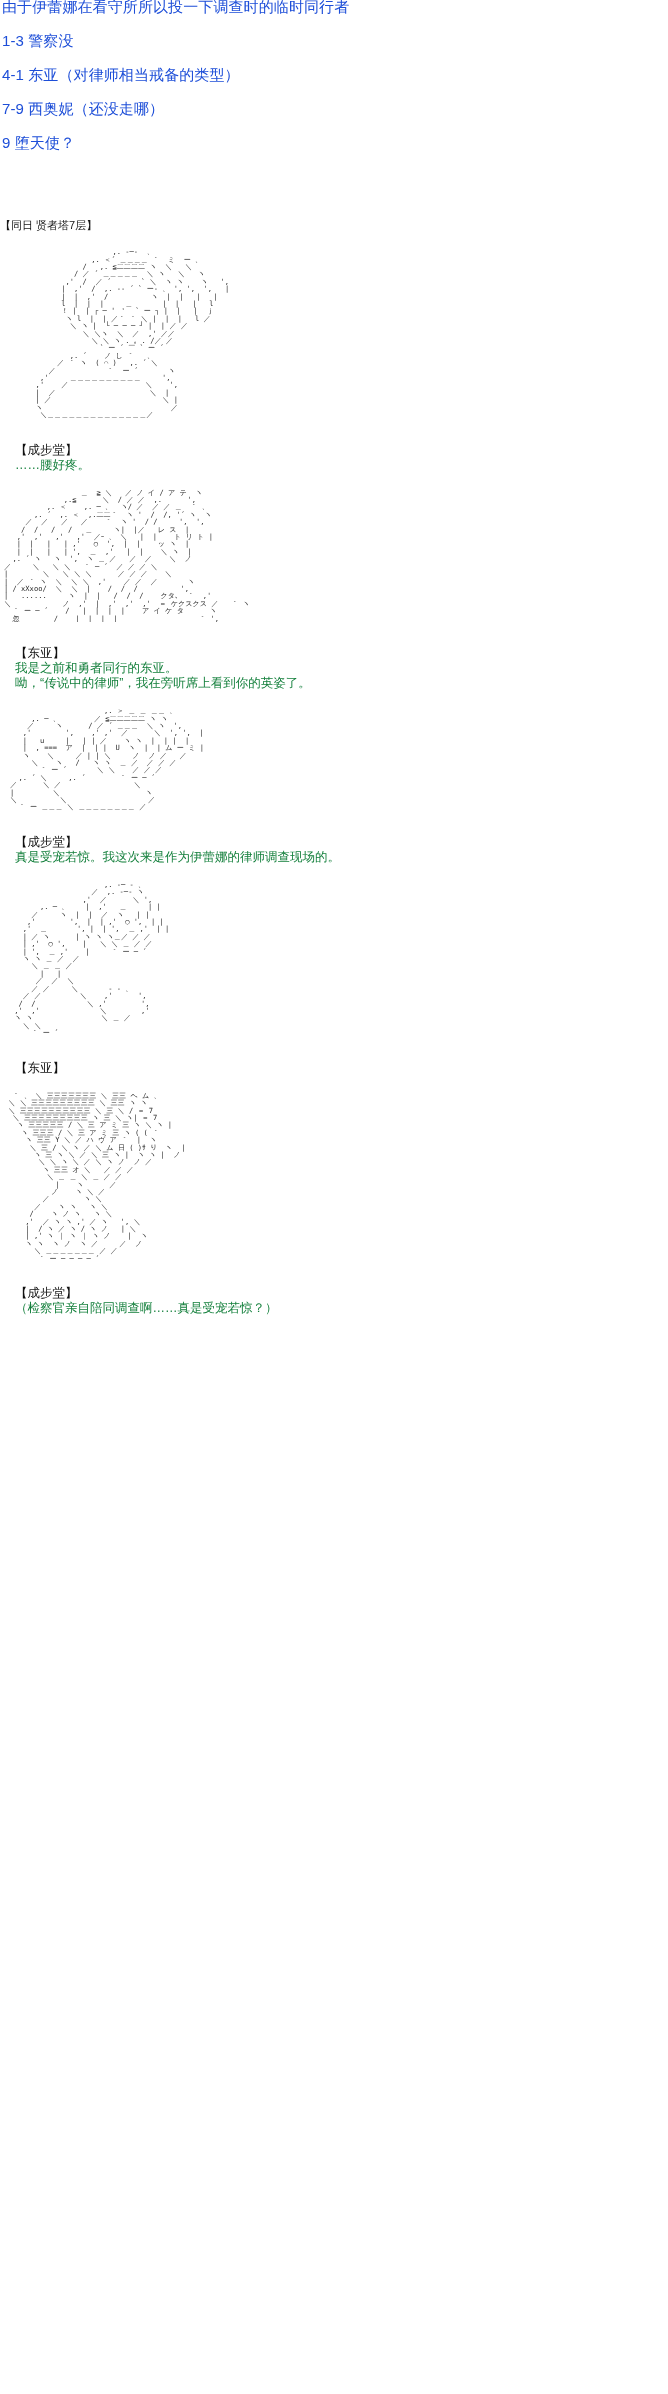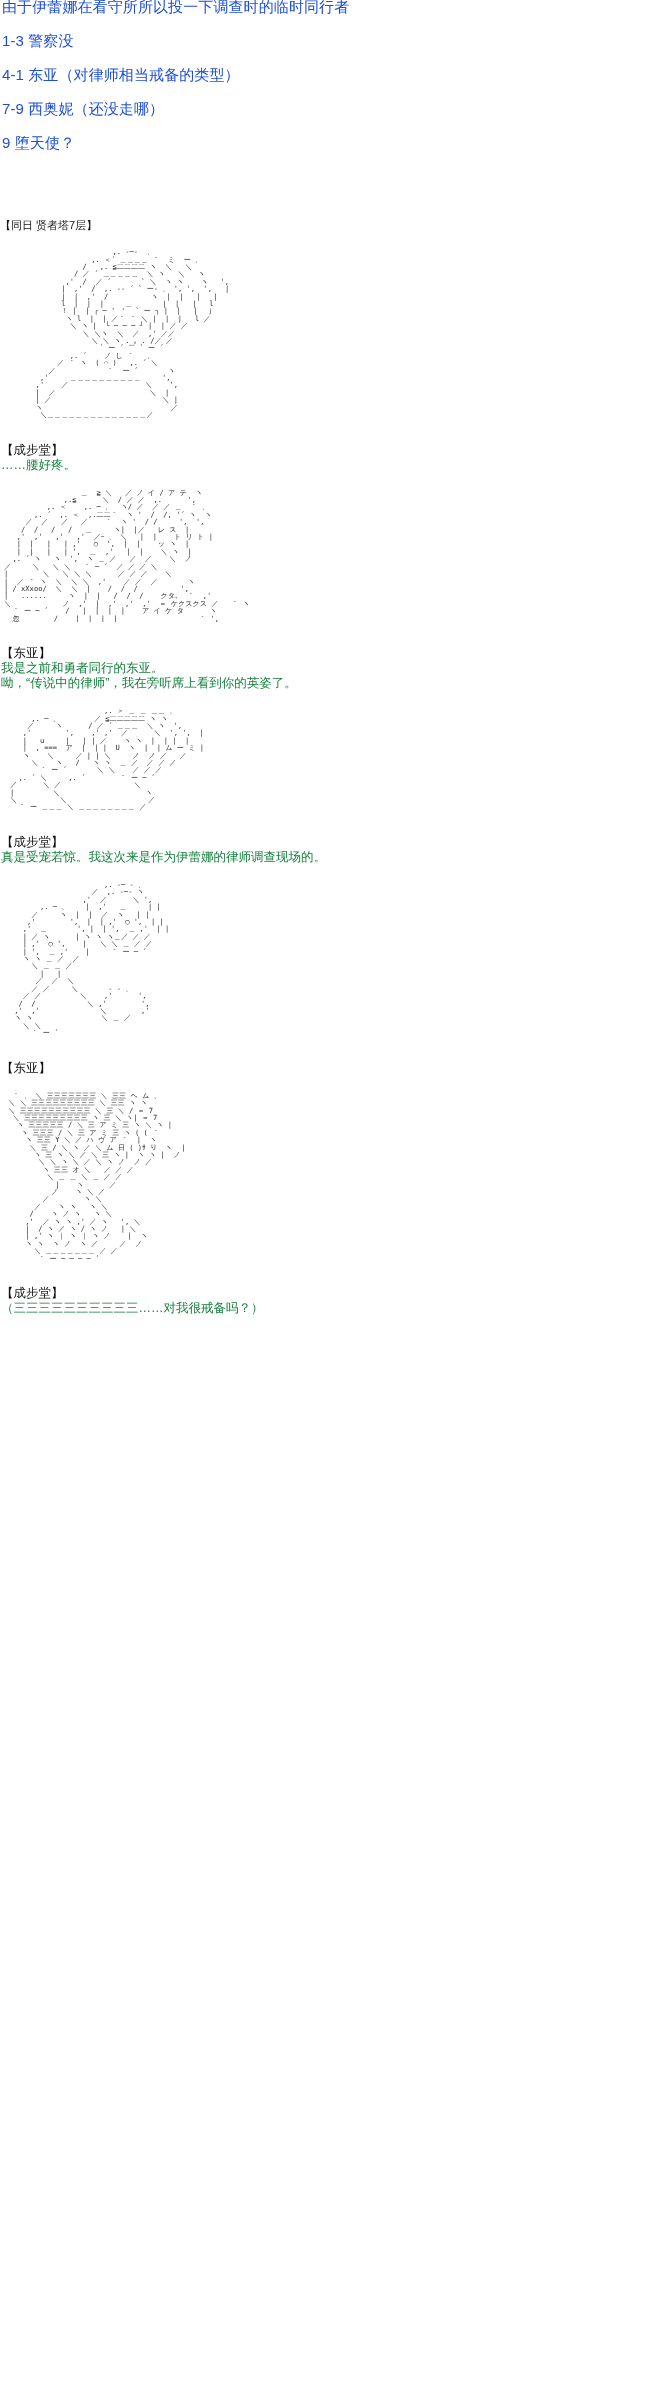--- a/index.html
+++ b/index.html
@@ -65,21 +65,21 @@
     line-height: 15px;
     color: #111111;
   }
   .speech {
     font-size: 12.5px;
     line-height: 15px;
     color: #15803d;
     white-space: pre-wrap;
   }
   .dialogue {
-    padding-left: 1px;
+    padding-left: 15px;
   }
   .bottom-pad { height: 6px; }
 </style>
 </head>
 <body>
 
 <div class="page">
 
   <section class="intro-block">
     <div class="line">由于伊蕾娜在看守所所以投一下调查时的临时同行者</div>
@@ -243,17 +243,17 @@
      | ,' ヽ ｜ ヽ ｜ ヽ ノ    |  ヽ
      ヽ ヽ  ヽ ノ  ヽ ／     ／  ノ
        ＼ ＿＿＿＿＿＿＿ ／ ／
         ｀ ー ─ ─ ─ ─ ´</pre>
   </div>
 
   <div class="gap-md"></div>
 
   <div class="dialogue">
     <div class="speaker">【成步堂】</div>
-    <div class="speech">（三三三三三三三三三三……对我很戒备吗？）</div>
+    <div class="speech">（检察官亲自陪同调查啊……真是受宠若惊？）</div>
   </div>
 
   <div class="bottom-pad"></div>
 </div>
 
 </body></html>

